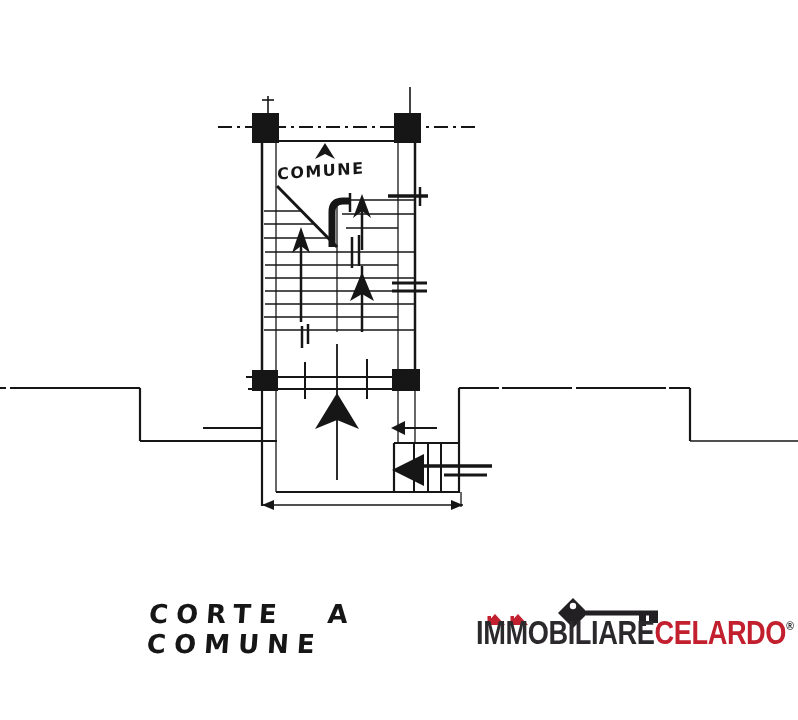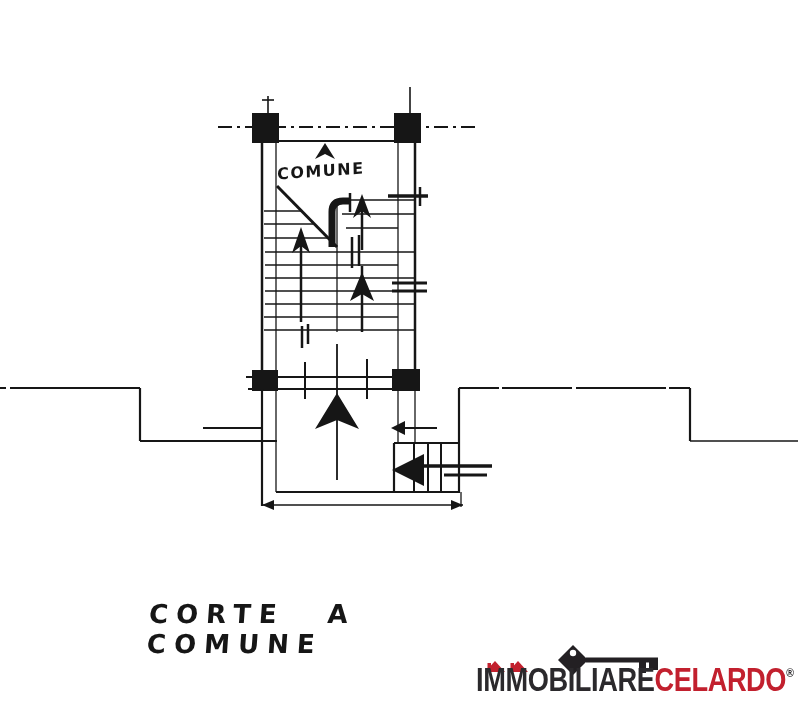--- a/index.html
+++ b/index.html
@@ -15,21 +15,21 @@
   .label-comune{
     left:277px;top:161px;width:100px;
     font-size:16px;letter-spacing:1.5px;
     transform:rotate(-4deg) skewX(-3deg);
   }
   .caption{
     left:148px;top:599px;width:420px;
     font-size:26px;letter-spacing:8px;word-spacing:26px;
     transform:skewX(-4deg);
   }
-  .logo{position:absolute;left:476px;top:640px;width:310px;height:70px;}
+  .logo{position:absolute;left:476px;top:593px;width:310px;height:70px;}
   .logo-key{position:absolute;left:80px;top:2px;}
   .logo-roofs{position:absolute;left:8px;top:19px;}
   .logo-text{
     position:absolute;left:0;top:22px;white-space:nowrap;
     font-family:"Liberation Sans",sans-serif;font-weight:bold;
     font-size:34px;line-height:1;letter-spacing:-0.5px;
     transform:scaleX(0.80);transform-origin:left top;
   }
   .logo-primary{color:#2b292c;}
   .logo-accent{color:#c2202e;}

